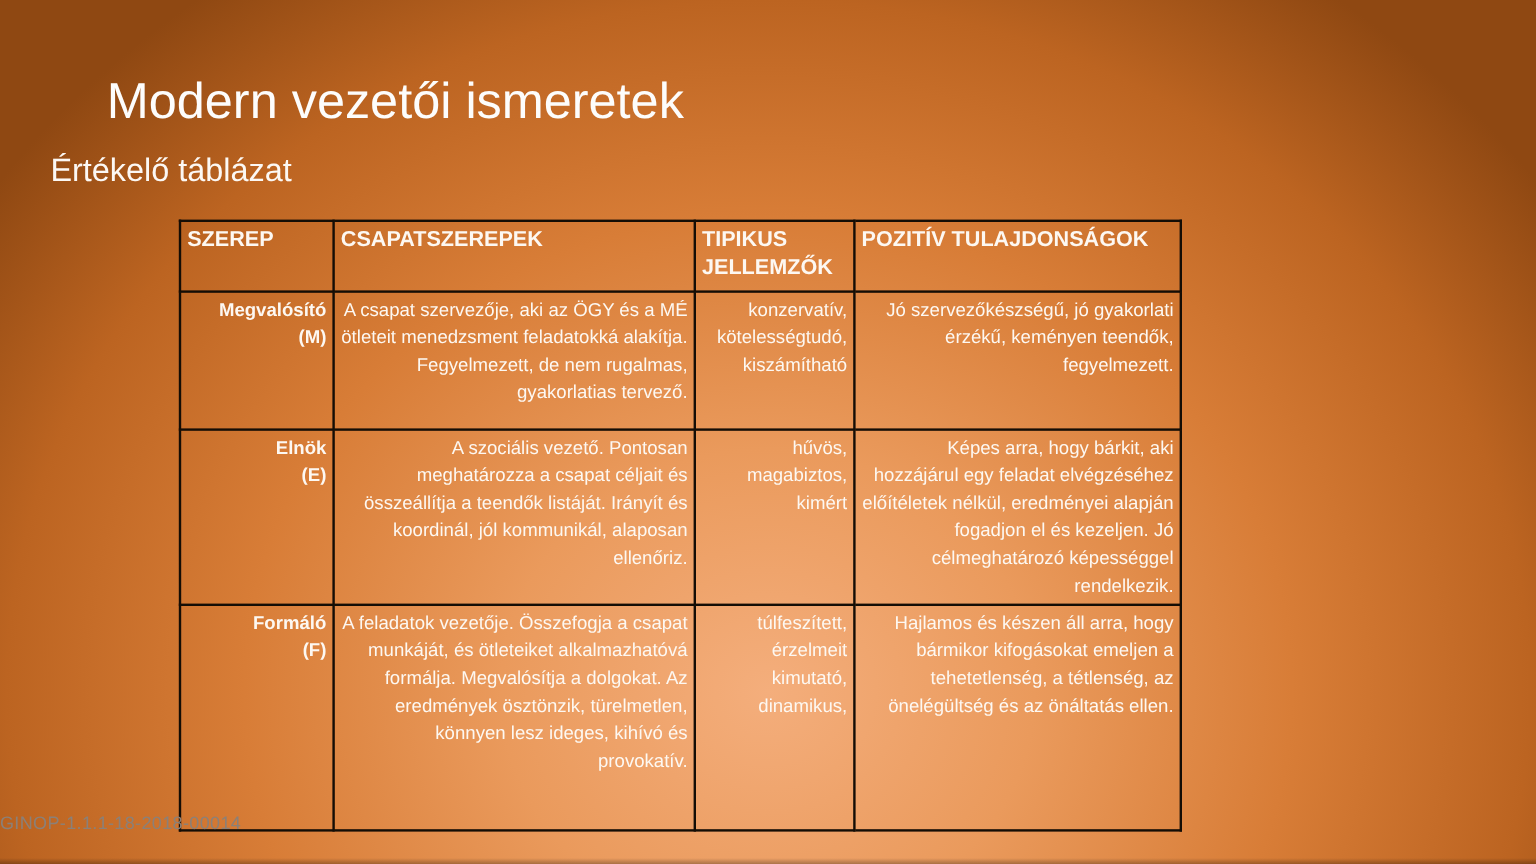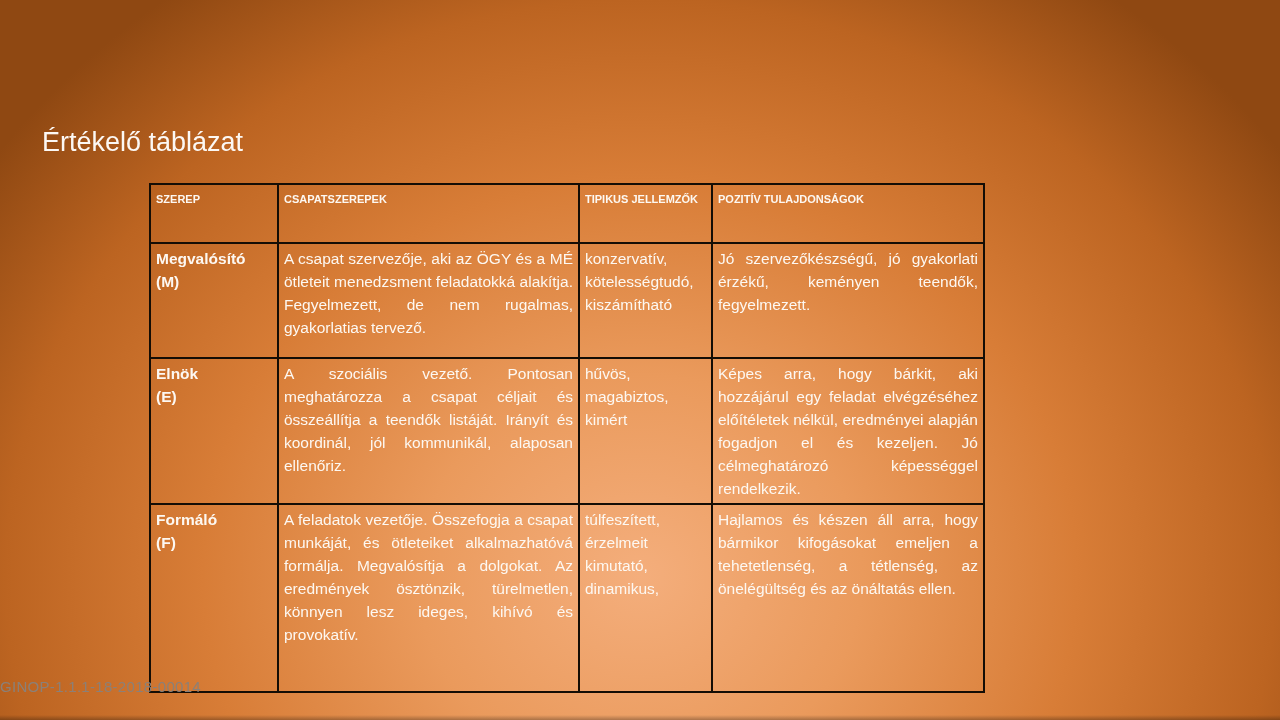--- a/index.html
+++ b/index.html
@@ -54,25 +54,26 @@
     table-layout: fixed;
   }
   table.eval td, table.eval th {
     border: 2px solid #140d05;
     vertical-align: top;
     padding: 3px 5px 3px 5px;
     color: #fdf8f2;
     font-size: 15.5px;
     line-height: 23px;
     overflow: hidden;
+    text-align: right;
   }
   table.eval th {
     font-weight: 700;
     text-align: left;
-    font-size: 11px;
+    font-size: 18px;
   }
   .cell-role {
     font-weight: 700;
     white-space: pre-line;
   }
   .cell-justify {
     text-align: justify;
   }
   .cell-pre {
     white-space: pre-line;
@@ -86,20 +87,21 @@
     font-size: 15px;
     color: #8b8078;
     letter-spacing: 0.3px;
   }
 </style>
 </head>
 <body>
 
 <div class="slide">
 
+  <div class="slide-title">Modern vezetői ismeretek</div>
   <div class="slide-subtitle">Értékelő táblázat</div>
 
   <table class="eval">
     <colgroup>
       <col style="width:128px">
       <col style="width:301px">
       <col style="width:133px">
       <col style="width:272px">
     </colgroup>
     <tbody>

